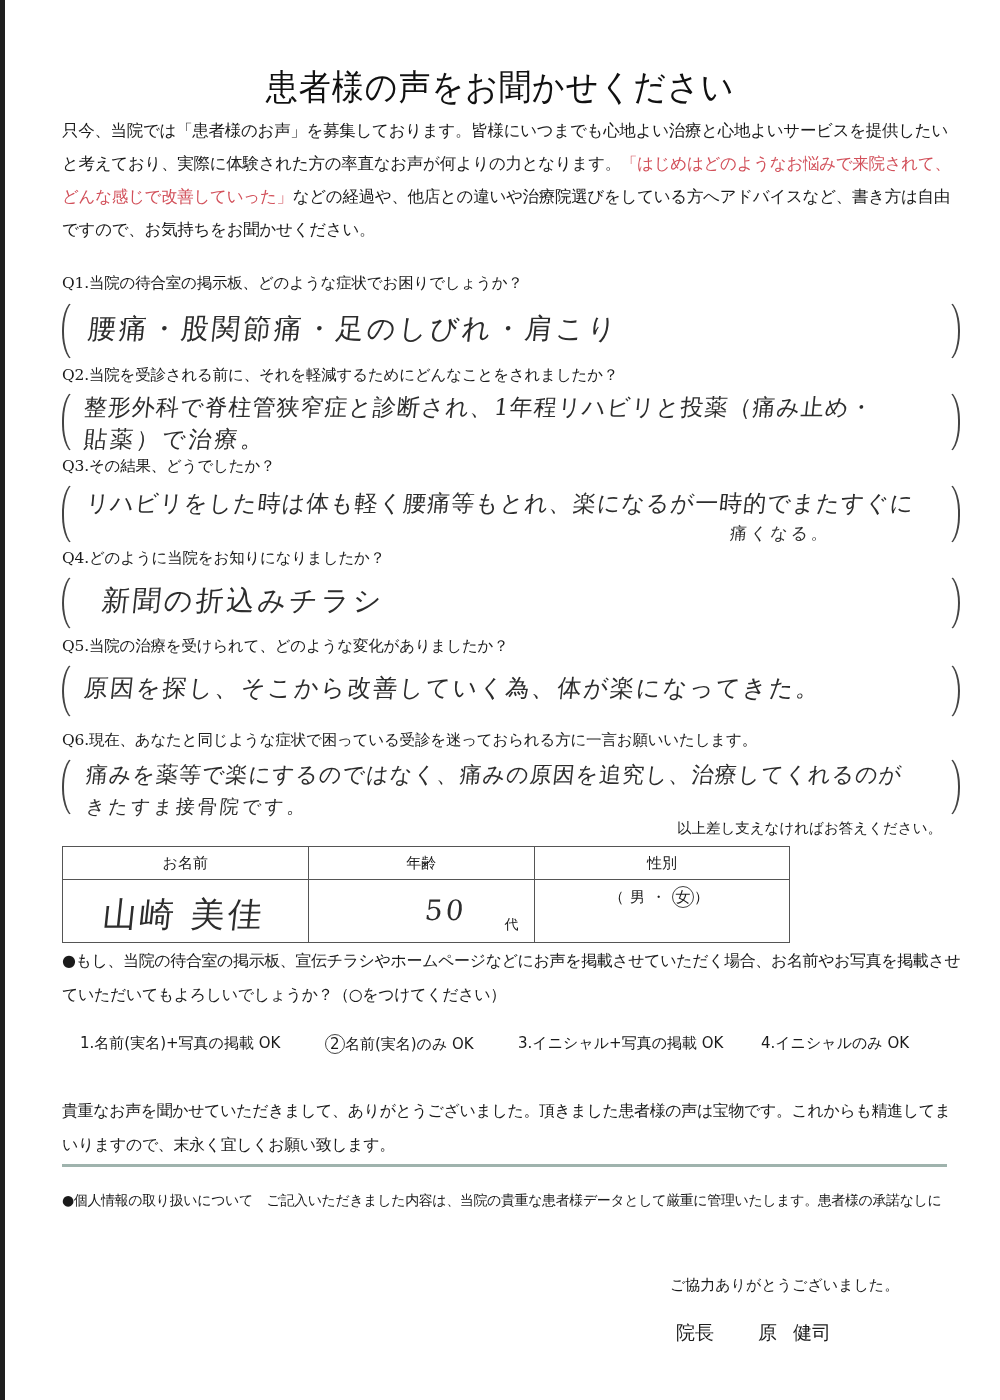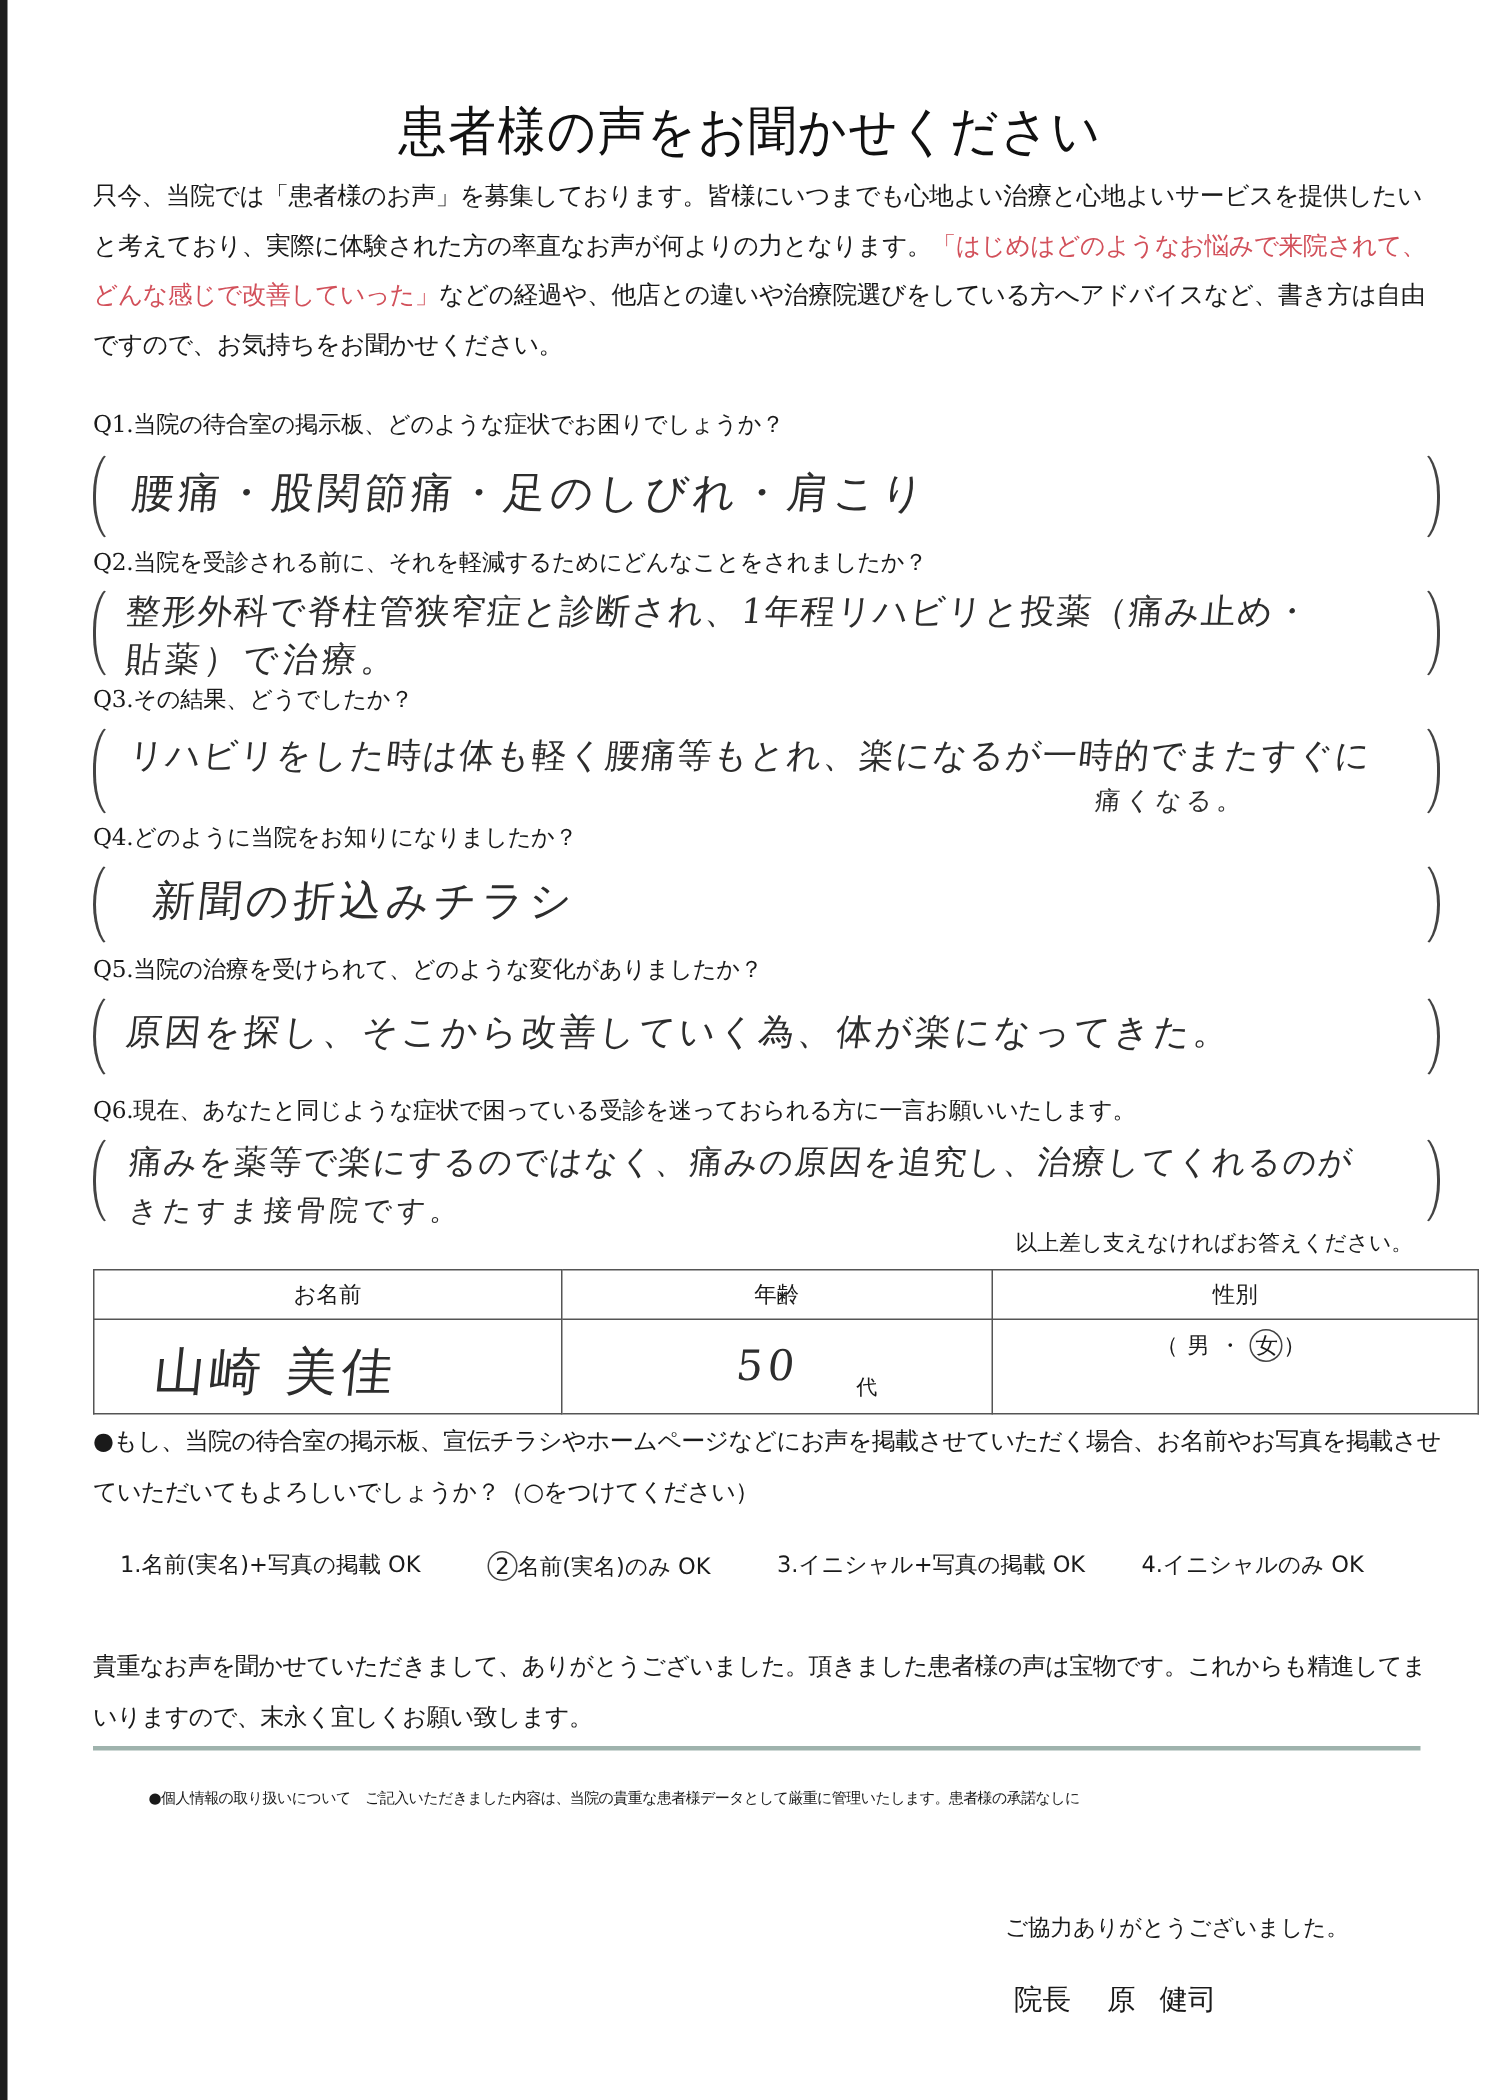--- a/index.html
+++ b/index.html
@@ -28,21 +28,21 @@
     border-top:1px solid transparent; border-bottom:1px solid transparent;
   }
   .hand {
     position:absolute; font-family:"DejaVu Serif", "Liberation Serif", serif;
     color:#2d2d2d; font-weight:normal; letter-spacing:3px; transform:skewX(-6deg);
   }
   .note-right {
     position:absolute; right:58px; top:819px; font-size:14.5px; color:#1a1a1a;
   }
   table.info {
-    position:absolute; left:62px; top:846px; width:924px; border-collapse:collapse;
+    position:absolute; left:62px; top:846px; width:728px; border-collapse:collapse;
   }
   table.info td, table.info th {
     border:1.5px solid #555; font-weight:normal; font-size:15px; color:#1a1a1a;
   }
   table.info th { height:30px; text-align:center; }
   table.info td { height:60px; position:relative; vertical-align:top; }
   .col1 { width:300px; } .col2 { width:276px; } .col3 { width:312px; }
   .name-hand { position:absolute; left:40px; top:12px; font-size:34px; }
   .age-hand { position:absolute; left:116px; top:14px; font-size:28px; }
   .age-unit { position:absolute; left:160px; top:36px; font-size:14px; }
@@ -56,26 +56,26 @@
     position:absolute; left:80px; top:1034px; width:880px; font-size:15px; display:flex; gap:4px;
   }
   .options span { display:inline-block; }
   .opt1 { width:242px; } .opt2 { width:190px; position:relative; } .opt3 { width:240px; } .opt4 { width:200px; }
   .opt2 .num-circle { display:inline-block; border:1.3px solid #444; border-radius:50%; width:18px; height:18px; line-height:18px; text-align:center; }
   .thanks {
     position:absolute; left:62px; top:1094px; width:900px; font-size:16px; line-height:34px; letter-spacing:-0.4px;
   }
   .divider { position:absolute; left:62px; top:1164px; width:885px; height:3px; background:#9fb3ad; }
   .privacy {
-    position:absolute; left:62px; top:1184px; width:900px; font-size:10px; line-height:32px; letter-spacing:-0.4px;margin-left:37px;
+    position:absolute; left:62px; top:1184px; width:900px; font-size:14px; line-height:32px; letter-spacing:-0.4px;
   }
   .privacy .line2 { padding-left:4px; }
   .cooperation { position:absolute; left:670px; top:1276px; font-size:15px; }
   .signature { position:absolute; left:676px; top:1320px; font-size:19px; }
-  .signature .role { margin-right:24px; }
+  .signature .role { margin-right:44px; }
   .signature .surname { margin-right:16px; }
 </style>
 </head>
 <body>
 
 <div class="left-edge"></div>
 
 <div class="title">患者様の声をお聞かせください</div>
 
 <div class="intro">

